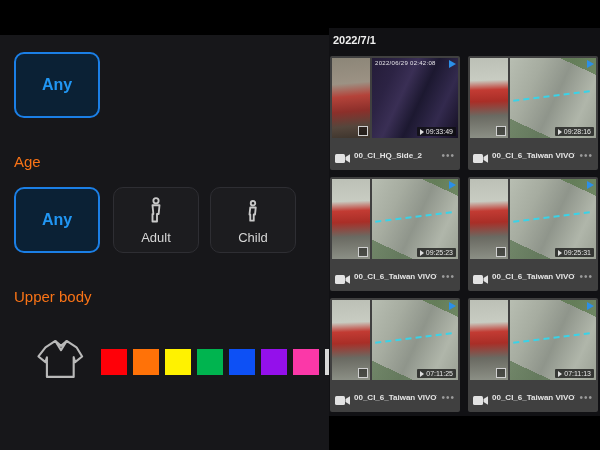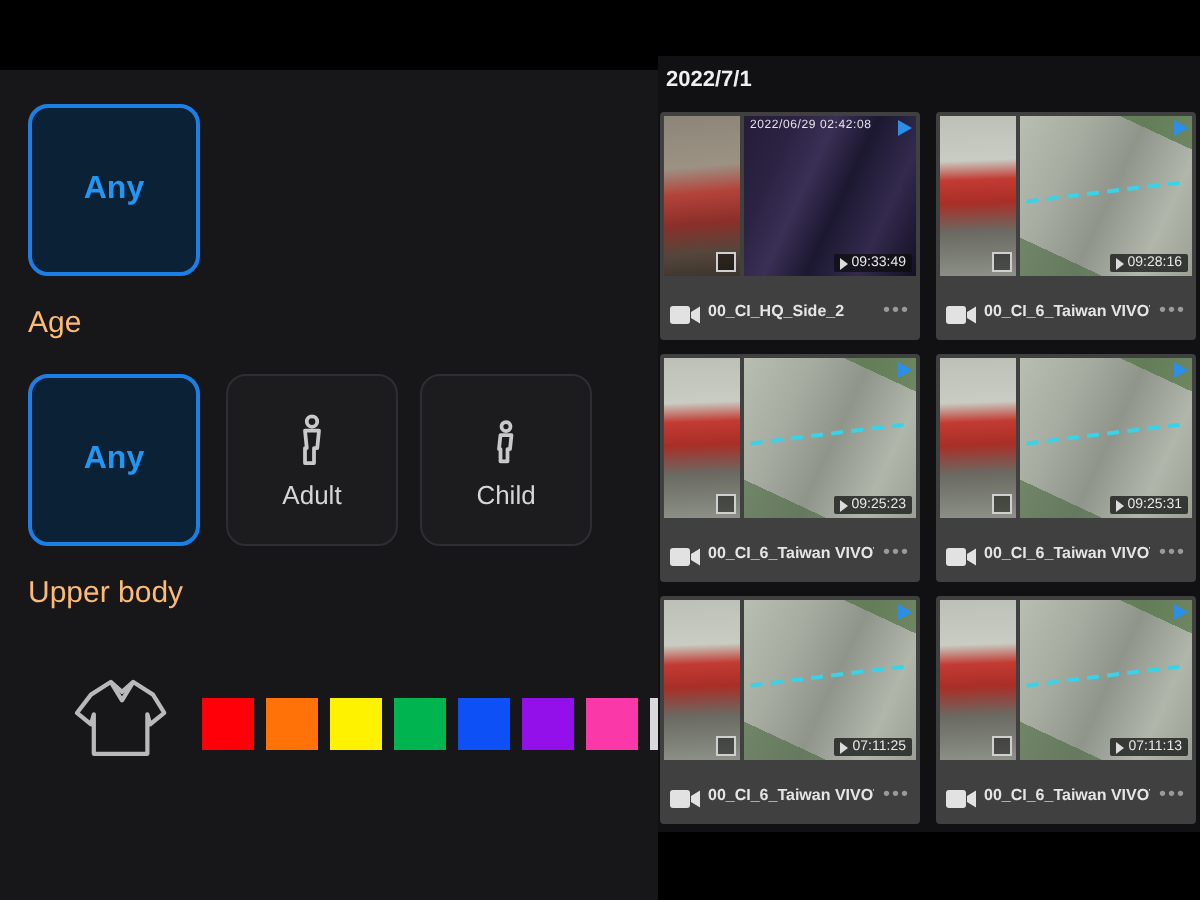--- a/index.html
+++ b/index.html
@@ -5,34 +5,34 @@
   * { margin:0; padding:0; box-sizing:border-box; }
   html,body { width:600px; height:450px; overflow:hidden; background:#000;
     font-family:"Liberation Sans", sans-serif; position:relative; }
 
   .titlebar { position:absolute; left:0; top:0; width:600px; height:35px; background:#000; }
 
   
   .left-panel { position:absolute; left:0; top:35px; width:329px; height:415px;
     background:#17171a; overflow:hidden; }
 
-  .filter-btn { position:absolute; width:86px; height:86px; border-radius:10px;
+  .filter-btn { position:absolute; width:86px; height:66px; border-radius:10px;
     background:#1c1c1f; border:1px solid #2e2e33; display:flex; flex-direction:column;
     align-items:center; justify-content:center; gap:5px; color:#d6d6d6; font-size:13px;
     cursor:pointer; }
   .filter-btn.selected { background:#0b2135; border:2px solid #1b7fe6; color:#2196f3;
     font-weight:bold; font-size:16px; }
   .gi { width:30px; height:30px; }
   .gi svg { width:100%; height:100%; stroke:#c9c9c9; fill:none; stroke-width:1.5;
     stroke-linecap:round; stroke-linejoin:round; }
 
   .row1 { top:17px; } .row2 { top:152px; }
   .c1 { left:14px; } .c2 { left:113px; } .c3 { left:210px; }
 
-  .section-label { position:absolute; left:14px; color:#fdba74; font-size:15px; }
+  .section-label { position:absolute; left:14px; color:#f97316; font-size:15px; }
   .age-label { top:118px; }
   .ub-label { top:253px; }
 
   .shirt-icon { position:absolute; left:30px; top:294px; width:62px; height:62px; }
   .shirt-icon svg { width:100%; height:100%; stroke:#b9b9b9; fill:none; stroke-width:3;
     stroke-linejoin:round; }
 
   .swatch-row { position:absolute; left:101px; top:314px; display:flex; gap:6px; }
   .swatch { width:26px; height:26px; flex:0 0 26px; cursor:pointer; }
 

